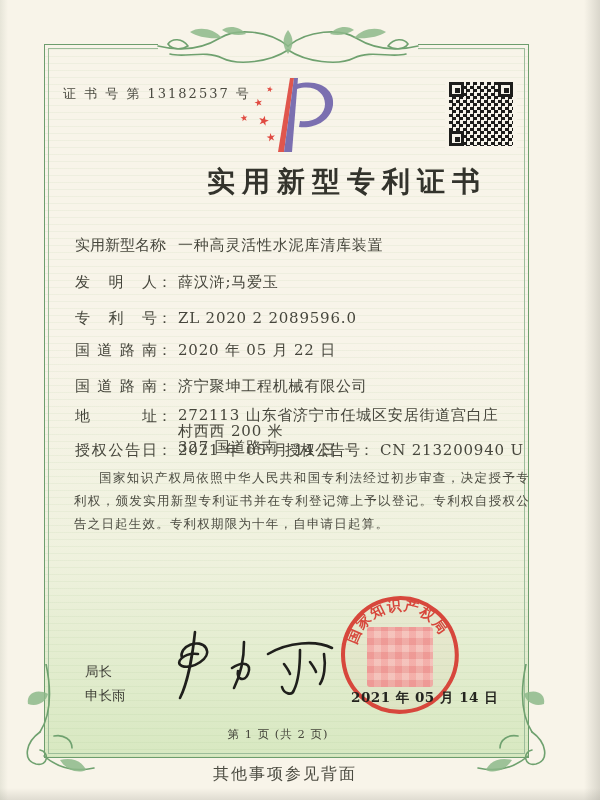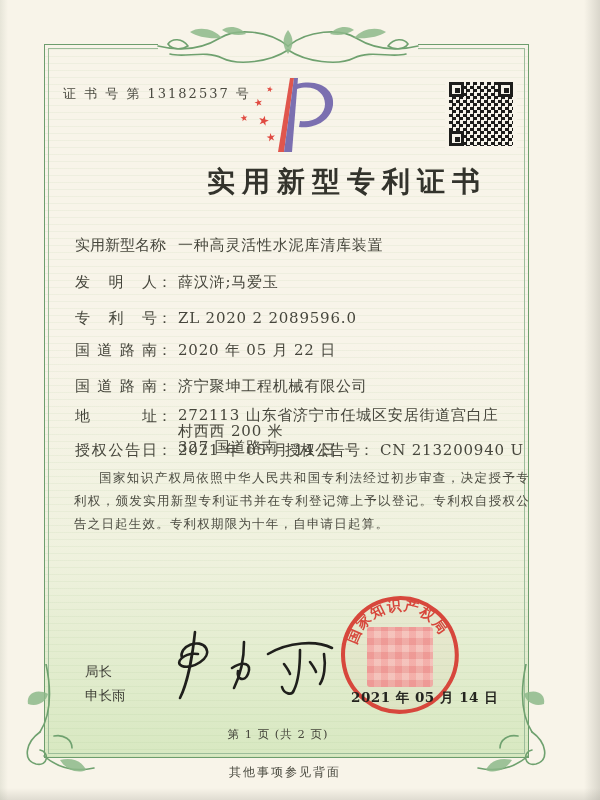--- a/index.html
+++ b/index.html
@@ -67,21 +67,21 @@
   
   .seal{position:absolute;left:334px;top:591px;width:132px;height:130px;z-index:4;transform:rotate(-6deg);}
   .mosaic{position:absolute;left:367px;top:627px;width:66px;height:60px;z-index:5;border-radius:3px;
     background:
       repeating-linear-gradient(0deg, rgba(238,140,140,0.55) 0 7px, rgba(248,180,178,0.5) 7px 14px),
       repeating-linear-gradient(90deg, rgba(242,150,148,0.75) 0 7px, rgba(250,196,194,0.6) 7px 14px);}
   .seal-date{position:absolute;left:351px;top:689px;font-size:13.5px;font-weight:600;letter-spacing:.5px;color:#24241f;z-index:6;}
 
   
   .page-info{position:absolute;left:163px;top:727px;width:230px;text-align:center;font-size:11.5px;letter-spacing:1px;color:#45453b;z-index:5;}
-  .back-note{position:absolute;left:160px;top:764px;width:250px;text-align:center;font-size:12px;letter-spacing:2px;color:#4b4b41;z-index:5;}
+  .back-note{position:absolute;left:160px;top:764px;width:250px;text-align:center;font-size:16px;letter-spacing:2px;color:#4b4b41;z-index:5;}
 </style>
 </head>
 <body>
 
 <div class="frame"></div>
 
 <svg class="ornament" style="left:118px;top:24px;" width="340" height="48" viewBox="0 0 340 48">
   <rect x="40" y="18" width="260" height="8" fill="#f8f4e9"></rect>
   <g>
     <path class="vine" d="M170,22 C150,6 118,4 102,14 C84,25 64,28 40,22"></path>

